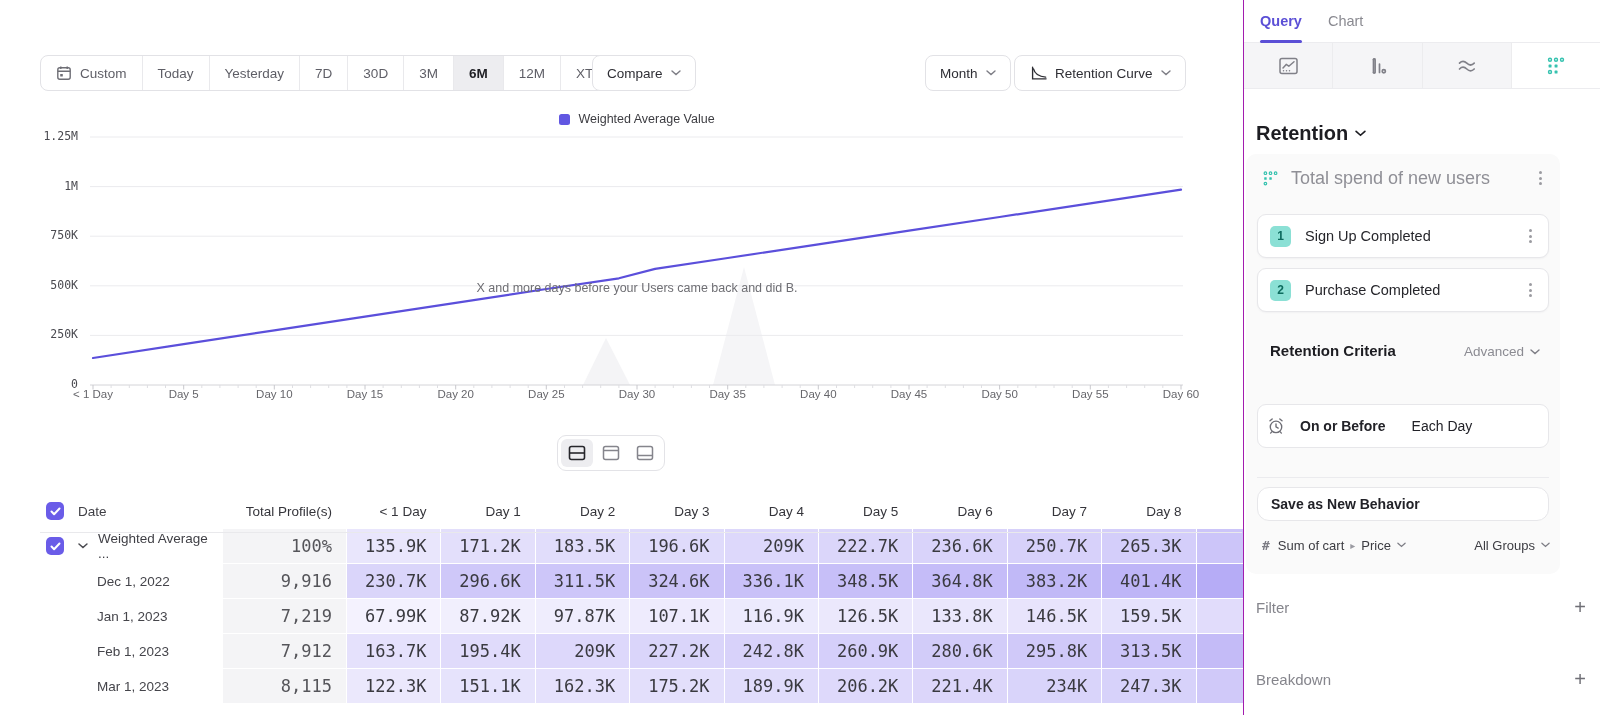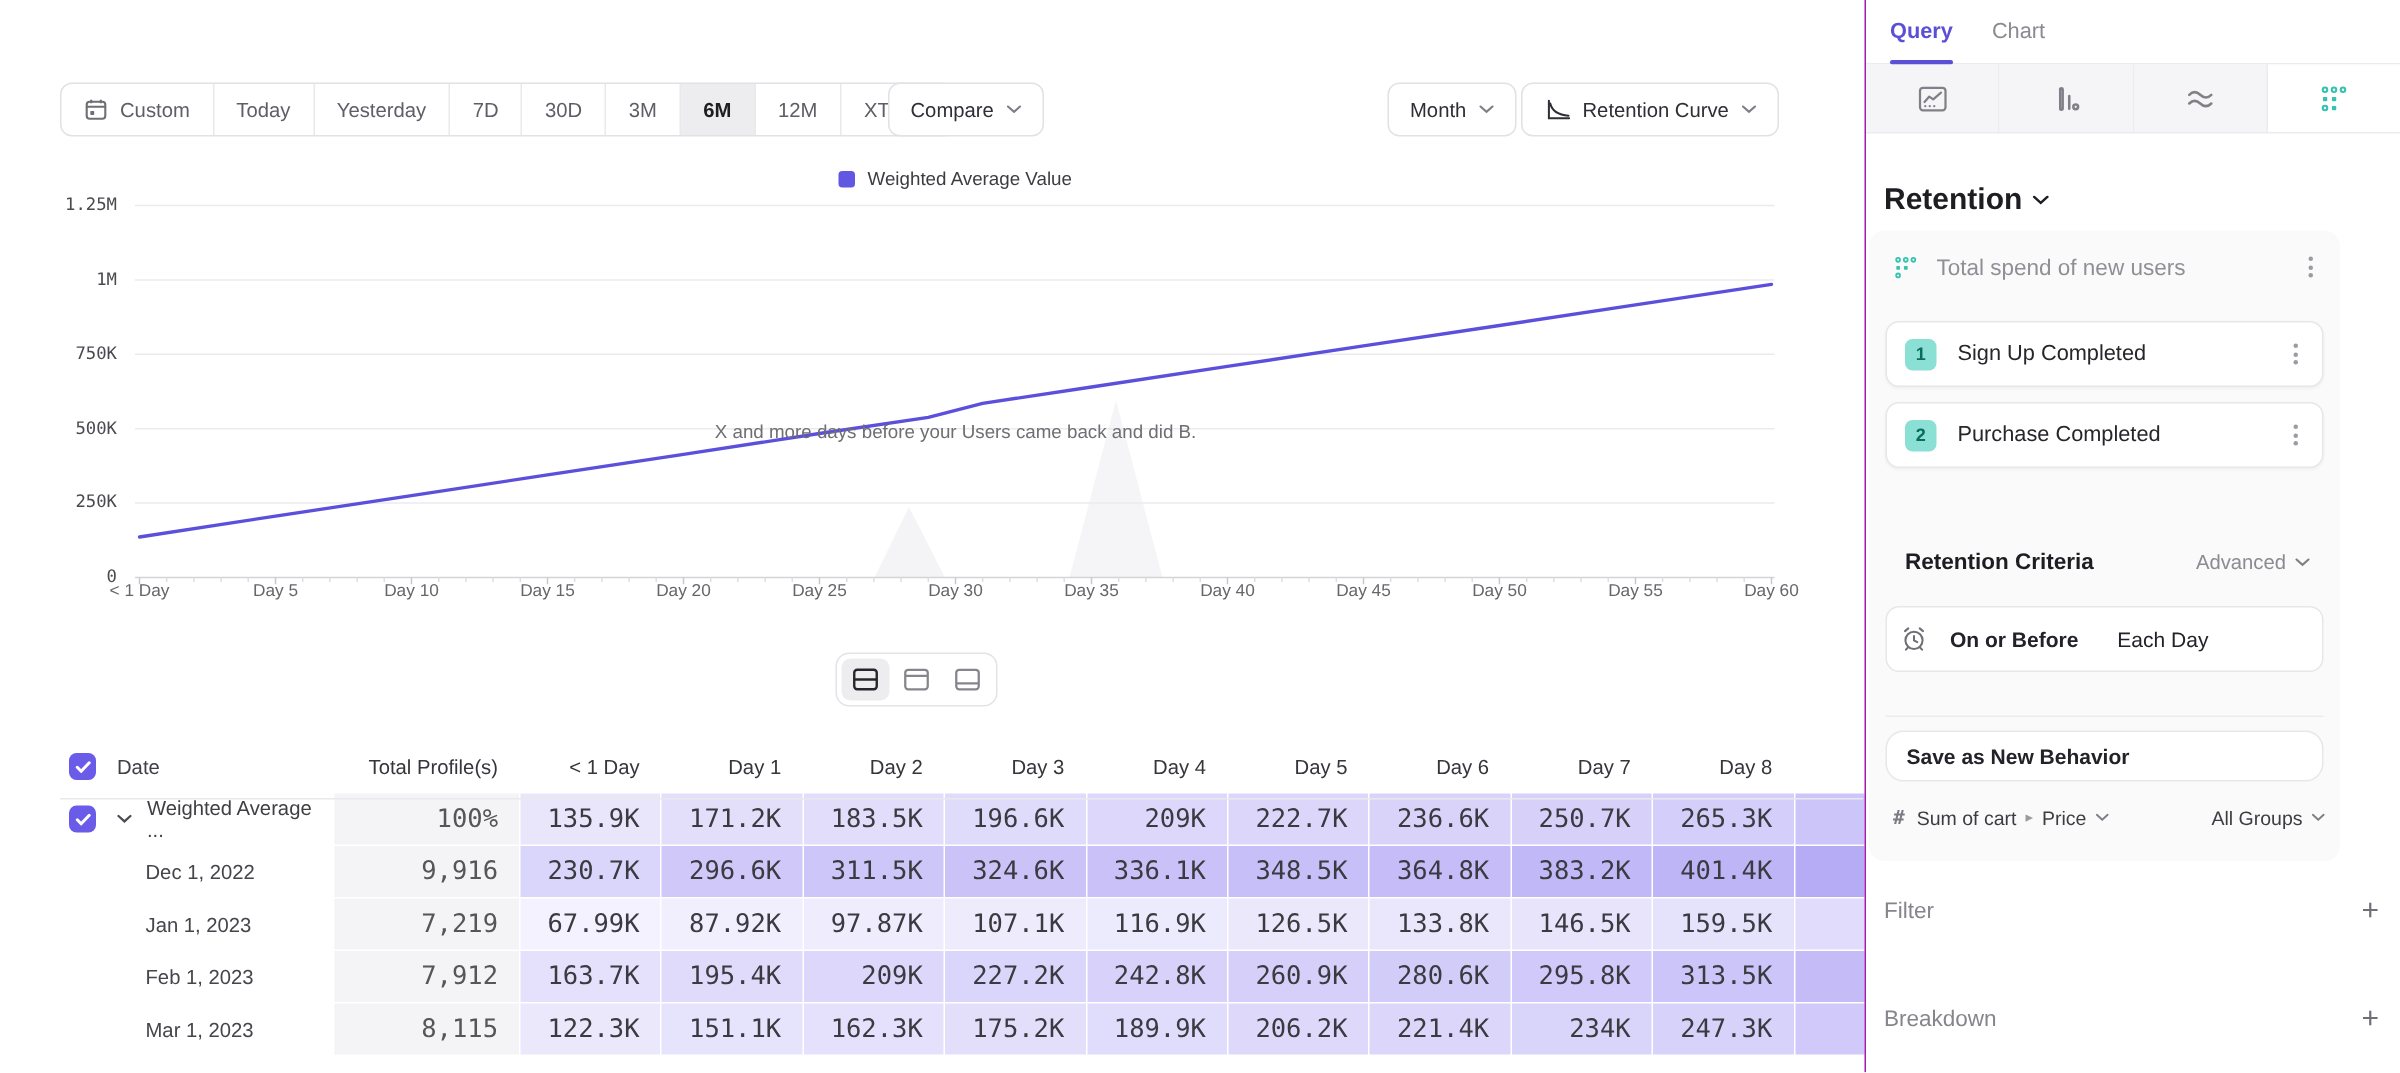--- a/index.html
+++ b/index.html
@@ -68,30 +68,30 @@
   .icon-row{position:absolute;left:0;top:43px;width:100%;height:46px;display:flex;
         border-bottom:1px solid #ececef;}
   .icon-cell{flex:1;display:flex;align-items:center;justify-content:center;background:#f5f5f7;
         border-right:1px solid #ececee;}
   .icon-cell.active{background:#fff;border-right:none;}
   .section-head{position:absolute;left:12px;top:122px;display:flex;align-items:center;gap:7px;
         font-size:20px;font-weight:700;color:#1d1d22;}
   .card{position:absolute;left:2px;top:154px;width:314px;height:420px;background:#fafafa;
         border-radius:10px;}
   .card-head{position:absolute;left:16px;right:12px;top:12px;height:24px;display:flex;align-items:center;gap:12px;}
-  .card-title{flex:1;font-size:15px;color:#8f8f96;}
+  .card-title{flex:1;font-size:18px;color:#8f8f96;}
   .kebab{display:flex;flex-direction:column;gap:2.5px;align-items:center;padding:2px 6px;}
   .kebab i{width:3px;height:3px;border-radius:50%;background:#9b9ba1;}
   .step{position:absolute;left:11px;width:292px;height:44px;background:#fff;border:1px solid #e7e7ea;
         border-radius:9px;box-shadow:0 1px 2px rgba(20,20,40,.04);display:flex;align-items:center;
         gap:14px;padding:0 10px 0 12px;}
   .badge{width:21px;height:21px;border-radius:5px;background:#8be0d5;color:#0d6b5e;font-size:12px;
         font-weight:700;display:flex;align-items:center;justify-content:center;flex:none;}
   .step-label{flex:1;font-size:14.5px;font-weight:500;color:#26262b;}
-  .criteria-head{position:absolute;left:24px;right:20px;top:212px;display:flex;align-items:center;}
+  .criteria-head{position:absolute;left:24px;right:20px;top:188px;display:flex;align-items:flex-end;}
   .criteria-title{flex:1;font-size:15px;font-weight:700;color:#1d1d22;}
   .advanced{display:flex;align-items:center;gap:6px;font-size:13.5px;color:#8b8b92;}
   .criteria-box{position:absolute;left:11px;top:250px;width:292px;height:44px;background:#fff;
         border:1px solid #e7e7ea;border-radius:9px;display:flex;align-items:center;gap:14px;padding:0 8px;}
   .cond{font-size:14px;font-weight:700;color:#222228;}
   .interval{font-size:14px;color:#222228;margin-left:12px;}
   .card-divider{position:absolute;left:11px;right:11px;top:323px;height:1px;background:#ebebee;}
   .save-btn{position:absolute;left:11px;top:333px;width:292px;height:34px;background:#fff;
         border:1px solid #e7e7ea;border-radius:12px;display:flex;align-items:center;padding:0 13px;
         font-size:14px;font-weight:700;color:#222228;}

